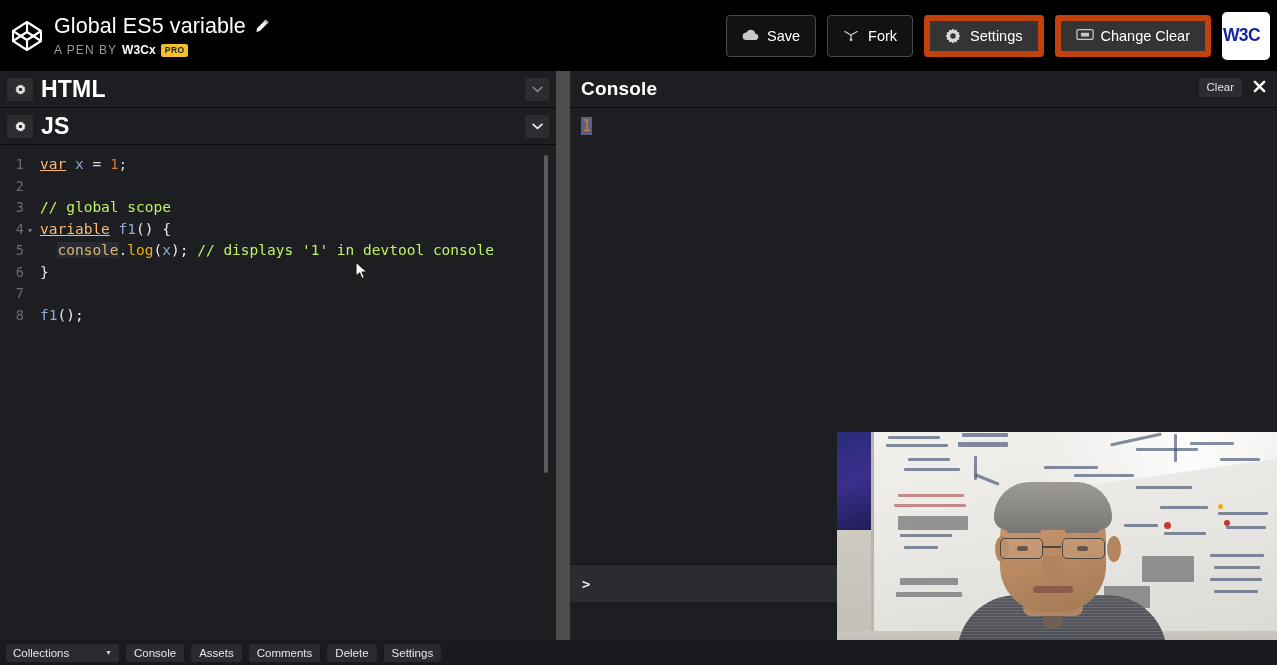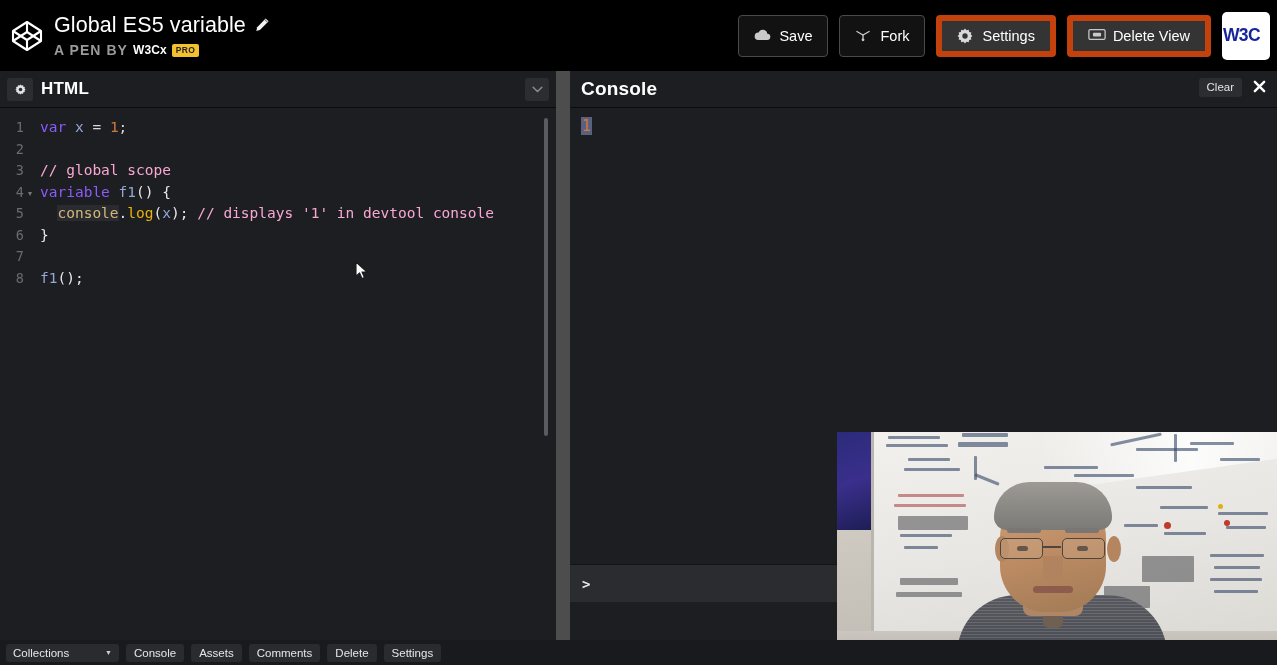--- a/index.html
+++ b/index.html
@@ -20,21 +20,21 @@
   .logo-box { width: 34px; height: 34px; flex: 0 0 34px; margin-right: 10px; }
   .title-wrap { display: flex; flex-direction: column; justify-content: center; }
   .pen-title-row { display: flex; align-items: center; gap: 9px; }
   .pen-title {
     color: #fff; font-size: 21.5px; font-weight: 400; line-height: 25px;
     letter-spacing: .1px; white-space: nowrap;
   }
   .pencil-ico { width: 15px; height: 15px; display: block; margin-bottom: 2px; }
   .byline { display: flex; align-items: center; gap: 5px; margin-top: 4px; }
   .byline-pre {
-    color: #9a9a9a; font-size: 14px; font-weight: 700;
+    color: #9a9a9a; font-size: 12px; font-weight: 400;
     letter-spacing: 1.05px; text-transform: uppercase;
   }
   .byline-user {
     color: #fff; font-size: 12px; font-weight: 700; letter-spacing: .1px;
   }
   .pro-badge {
     background: #f4c12e; color: #222; font-size: 8.5px; font-weight: 700;
     padding: 1.5px 4px 1.5px 4px; border-radius: 2px; letter-spacing: .4px;
   }
 
@@ -73,21 +73,21 @@
     background: #1d1e22; border-bottom: 1px solid #0c0c0e;
     display: flex; align-items: center; padding-left: 7px;
   }
   .gear-btn {
     width: 26px; height: 23px; background: #2c2d31; border-radius: 3px;
     display: flex; align-items: center; justify-content: center;
     margin-right: 8px; cursor: pointer; flex: 0 0 26px;
   }
   .gear-ico { width: 11px; height: 11px; display: block; }
   .pane-label {
-    color: #fff; font-size: 17px; font-weight: 700; letter-spacing: .2px;
+    color: #fff; font-size: 23px; font-weight: 700; letter-spacing: .2px;
   }
   .chev-btn {
     position: absolute; right: 7px; top: 7px;
     width: 24px; height: 23px; background: #2c2d31; border-radius: 3px;
     display: flex; align-items: center; justify-content: center; cursor: pointer;
   }
   .chev-ico { width: 11px; height: 7px; display: block; }
 
   .code-area {
     position: relative; width: 556px; height: 458px;
@@ -101,26 +101,26 @@
     font-size: 13.5px; line-height: 21.5px; user-select: none;
   }
   .fold {
     width: 12px; flex: 0 0 12px; text-align: center;
     color: #77787d; font-size: 8px; line-height: 23px; user-select: none;
   }
   .code-txt {
     padding-left: 4px; font-family: "DejaVu Sans Mono", monospace;
     font-size: 14.5px; line-height: 21.5px; white-space: pre; color: #e7e7e7;
   }
-  .t-kw   { color: #8b5cf6; }
+  .t-kw   { color: #fdba74; text-decoration: underline; }
   .t-var  { color: #94a7d6; }
   .t-num  { color: #d18killer; }
   .t-num  { color: #cf7a39; }
   .t-op   { color: #d8d8d8; }
-  .t-com  { color: #f9a8d4; }
+  .t-com  { color: #bef264; }
   .t-fn   { color: #94a7d6; }
   .t-obj  { color: #d5b778; background: #2a2b30; }
   .t-meth { color: #eab308; }
   .t-pl   { color: #e7e7e7; }
 
   .code-scroll {
     position: absolute; right: 8px; top: 10px;
     width: 4px; height: 318px; background: #5a5b60; border-radius: 2px;
   }
 
@@ -333,21 +333,21 @@
         <span>Settings</span>
       </div>
 
       <div class="tb-btn solid">
         <span class="tb-ico">
           <svg viewBox="0 0 20 14" width="18" height="13" aria-hidden="true">
             <rect x="1" y="1.5" width="18" height="11" rx="1.6" fill="none" stroke="#c9c9c9" stroke-width="1.4"></rect>
             <rect x="5.5" y="5" width="9" height="4.2" rx="1" fill="#c9c9c9"></rect>
           </svg>
         </span>
-        <span>Delete View</span>
+        <span>Change Clear</span>
       </div>
 
       <div class="avatar">
         <span class="avatar-txt avt-w3c">W3C</span>
           <span class="avatar-txt avt-x">x</span>
       </div>
 
     </div>
   </div>
 
@@ -362,20 +362,34 @@
       </span>
       <span class="pane-label">HTML</span>
       <span class="chev-btn">
         <svg class="chev-ico" viewBox="0 0 12 8" aria-hidden="true">
           <path d="M1 1.5 L6 6.2 L11 1.5" fill="none" stroke="#8a8b90" stroke-width="1.7" stroke-linecap="round" stroke-linejoin="round"></path>
         </svg>
       </span>
     </div>
 
 
+    <div class="pane-head">
+      <span class="gear-btn">
+        <svg class="gear-ico" viewBox="0 0 16 16" aria-hidden="true">
+          <path fill="#f0f0f0" d="M8 0.6l1.5 1.7 2.2-.6.5 2.2 2.2.5-.6 2.2L15.4 8l-1.6 1.4.6 2.2-2.2.5-.5 2.2-2.2-.6L8 15.4l-1.5-1.7-2.2.6-.5-2.2-2.2-.5.6-2.2L0.6 8l1.6-1.4-.6-2.2 2.2-.5.5-2.2 2.2.6z"></path>
+          <circle cx="8" cy="8" r="2.6" fill="#2c2d31"></circle>
+        </svg>
+      </span>
+      <span class="pane-label">JS</span>
+      <span class="chev-btn">
+        <svg class="chev-ico" viewBox="0 0 12 8" aria-hidden="true">
+          <path d="M1 1.5 L6 6.2 L11 1.5" fill="none" stroke="#f2f2f2" stroke-width="1.9" stroke-linecap="round" stroke-linejoin="round"></path>
+        </svg>
+      </span>
+    </div>
 
     <div class="code-area">
       <div class="code-rows" id="code-rows">
           <div class="code-row">
             <span class="ln">1</span>
             <span class="fold"></span>
             <span class="code-txt"><span class="t-kw">var</span><span class="t-pl"> </span><span class="t-var">x</span><span class="t-op"> = </span><span class="t-num">1</span><span class="t-op">;</span></span>
           </div>
           <div class="code-row">
             <span class="ln">2</span>

